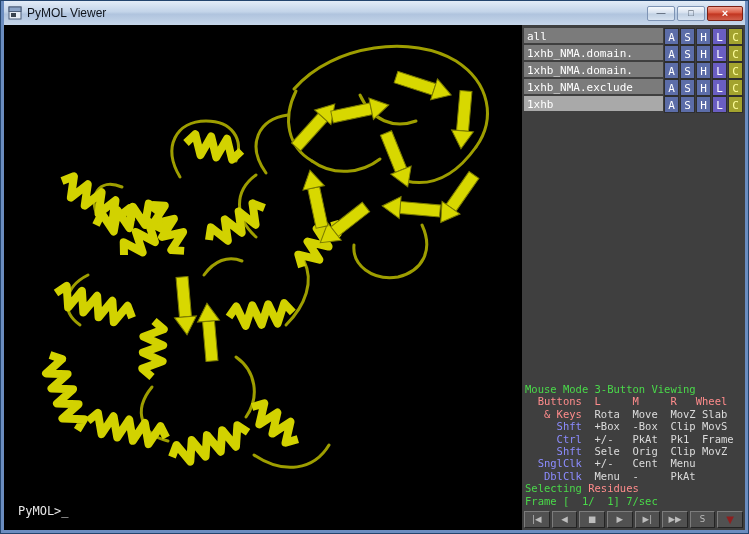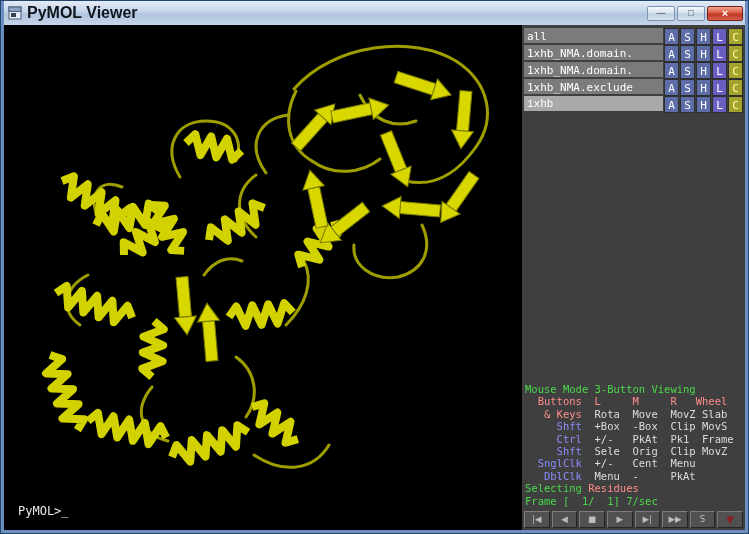--- a/index.html
+++ b/index.html
@@ -11,21 +11,21 @@
     display:flex;flex-direction:column;
     font-family:"Liberation Sans",sans-serif;
   }
   
   .titlebar{
     height:24px;flex:0 0 24px;display:flex;align-items:center;
     background:linear-gradient(180deg,#e3ecf7,#c3d4e9 45%,#b0c4de 55%,#c6d6ea);
     padding:0 2px 0 4px;
   }
   .app-icon{width:14px;height:14px;margin-right:5px;flex:0 0 14px;}
-  .title-text{flex:1;font-size:16px;color:#10151c;line-height:24px;font-weight:bold;}
+  .title-text{flex:1;font-size:12px;color:#10151c;line-height:24px;}
   .tb-btn{
     width:28px;height:15px;margin-left:2px;border:1px solid #7e94b5;border-radius:2px;
     background:linear-gradient(180deg,#f7fafd,#d4dfee 48%,#bfcfe2 52%,#d8e3f1);
     color:#35404f;font-size:9px;line-height:13px;text-align:center;cursor:default;
   }
   .tb-close{
     width:36px;border-color:#7c2014;color:#fff;font-size:11px;font-weight:bold;
     background:linear-gradient(180deg,#f0a493,#d9563f 48%,#c0341f 52%,#d2604c);
   }
   
@@ -42,21 +42,21 @@
   .panel{
     flex:1;background:#3f3f3f;display:flex;flex-direction:column;
     font-family:"DejaVu Sans Mono",monospace;min-width:0;
   }
   .obj-rows{padding:3px 2px 0 2px;}
   .obj-row{display:flex;height:15px;margin-bottom:2px;}
   .obj-name{
     flex:1;background:#7b7b7b;color:#ffffff;font-size:11px;line-height:17px;
     padding-left:3px;overflow:hidden;white-space:nowrap;
   }
-  .obj-row.selected .obj-name{background:#a9a9a9;font-family:Liberation Mono, monospace;}
+  .obj-row.selected .obj-name{background:#a9a9a9;}
   .btn{
     width:15px;flex:0 0 15px;height:17px;margin-left:1px;font-size:11px;
     line-height:17px;text-align:center;color:#fff;border:1px solid #2e2e2e;
   }
   .btn-ash{background:#5c6da8;}
   .btn-l{background:#6a5ec2;}
   .btn-c{background:#a3a32e;color:#ffff9d;}
   .spacer{flex:1;}
   
   .mouse-panel{padding:2px 16px 2px 3px;}

